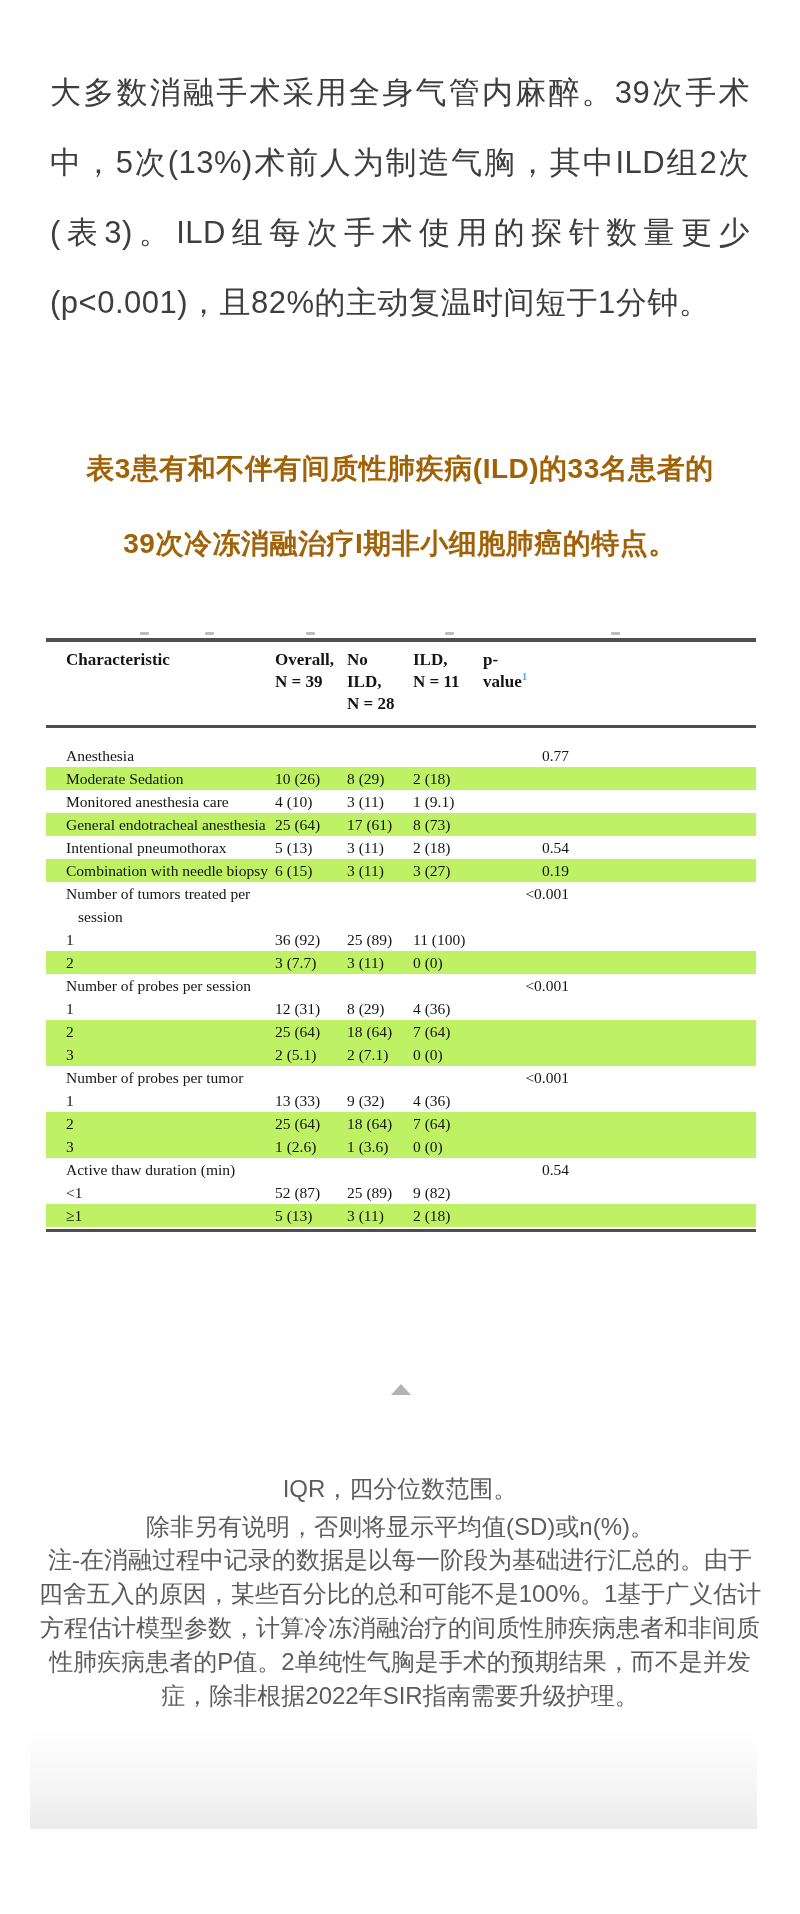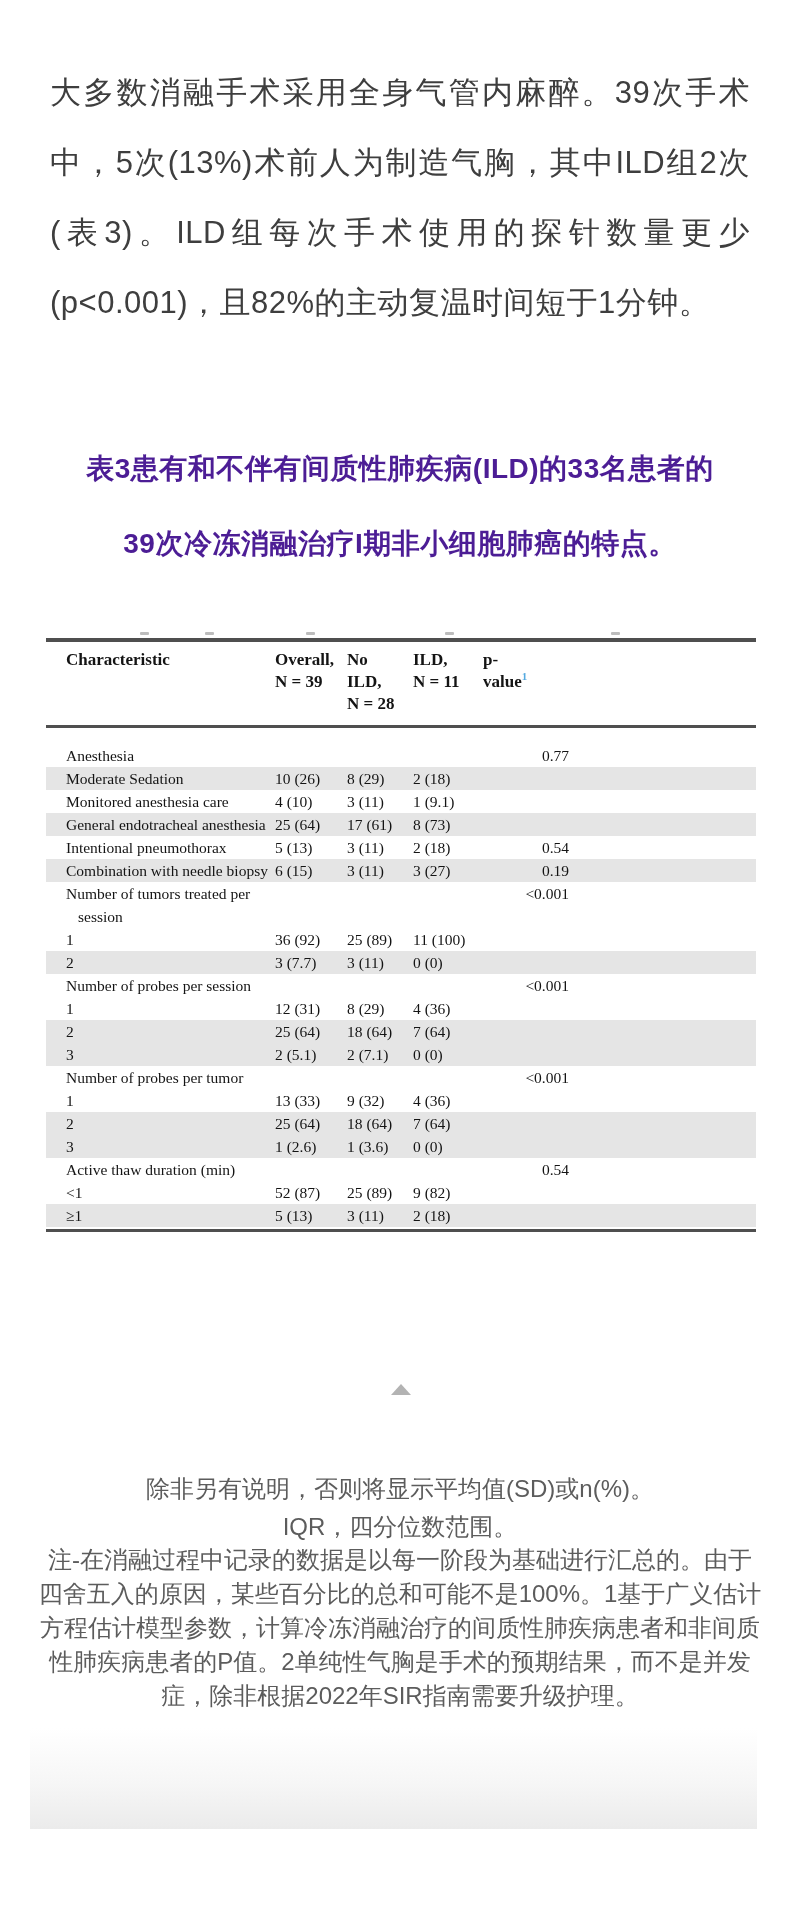--- a/index.html
+++ b/index.html
@@ -9,40 +9,40 @@
   }
   
   .intro{
     position:absolute;top:58px;left:50px;width:700px;
     font-size:31px;line-height:70px;color:#3e3e3e;
     text-align:justify;text-justify:inter-character;letter-spacing:.5px;
   }
   
   .table-title{
     position:absolute;top:431px;left:0;width:800px;text-align:center;
-    color:#4c1d95;font-weight:700;font-size:28px;line-height:75px;letter-spacing:.5px;
+    color:#a16207;font-weight:700;font-size:28px;line-height:75px;letter-spacing:.5px;
   }
   
   .tablewrap{position:absolute;left:46px;top:629px;width:710px;font-family:"Liberation Serif","DejaVu Serif",serif;color:#141414;}
   .dashrow{position:relative;height:9px;}
   .dash{position:absolute;top:3px;width:9px;height:3px;background:#9a9a9a;opacity:.65;border-radius:1px;}
   .rule{background:#4f4f4f;}
   .rule.top{height:4px;}
   .rule.mid{height:3px;}
   .rule.bot{height:3px;}
   .thead{display:grid;grid-template-columns:229px 72px 66px 70px 86px 1fr;
     min-height:76px;padding-top:7px;font-weight:700;font-size:17px;line-height:22px;}
   .thead .hc{padding-left:20px;}
   .hcell{padding-right:8px;}
   .hcell .n{white-space:nowrap;}
   .pcell-h{width:56px;}
   sup.ref{color:#55aae0;font-size:11px;font-weight:700;vertical-align:super;line-height:0;}
   .tbody{padding-top:16px;padding-bottom:2px;}
   .trow{display:grid;grid-template-columns:229px 72px 66px 70px 86px 1fr;font-size:15.5px;line-height:23px;}
-  .trow.striped{background:#e5e5e5;}
+  .trow.striped{background:#bef264;}
   .cell{min-height:23px;}
   .cell.label{padding-left:32px;text-indent:-12px;}
   .cell.num{padding-right:8px;}
   .cell.ild{padding-right:16px;}
   .cell.pcol{text-align:right;}
   
   .triangle{
     position:absolute;top:1384px;left:391px;width:0;height:0;
     border-left:10px solid transparent;border-right:10px solid transparent;
     border-bottom:11px solid #b3b3b3;font-size:0;line-height:0;
@@ -262,19 +262,19 @@
         <div class="cell pcol"></div>
         <div class="cell"></div>
       </div>
     </div>
   <div class="rule bot"></div>
 </div>
 
 <div class="triangle" title=""></div>
 
 <div class="fn-centered">
+  <div>IQR，四分位数范围。</div>
   <div>除非另有说明，否则将显示平均值(SD)或n(%)。</div>
-  <div>IQR，四分位数范围。</div>
 </div>
 
 <div class="fn-note">注-在消融过程中记录的数据是以每一阶段为基础进行汇总的。由于四舍五入的原因，某些百分比的总和可能不是100%。1基于广义估计方程估计模型参数，计算冷冻消融治疗的间质性肺疾病患者和非间质性肺疾病患者的P值。2单纯性气胸是手术的预期结果，而不是并发症，除非根据2022年SIR指南需要升级护理。</div>
 
 <div class="bottom-gradient"></div>
 
 </body></html>

